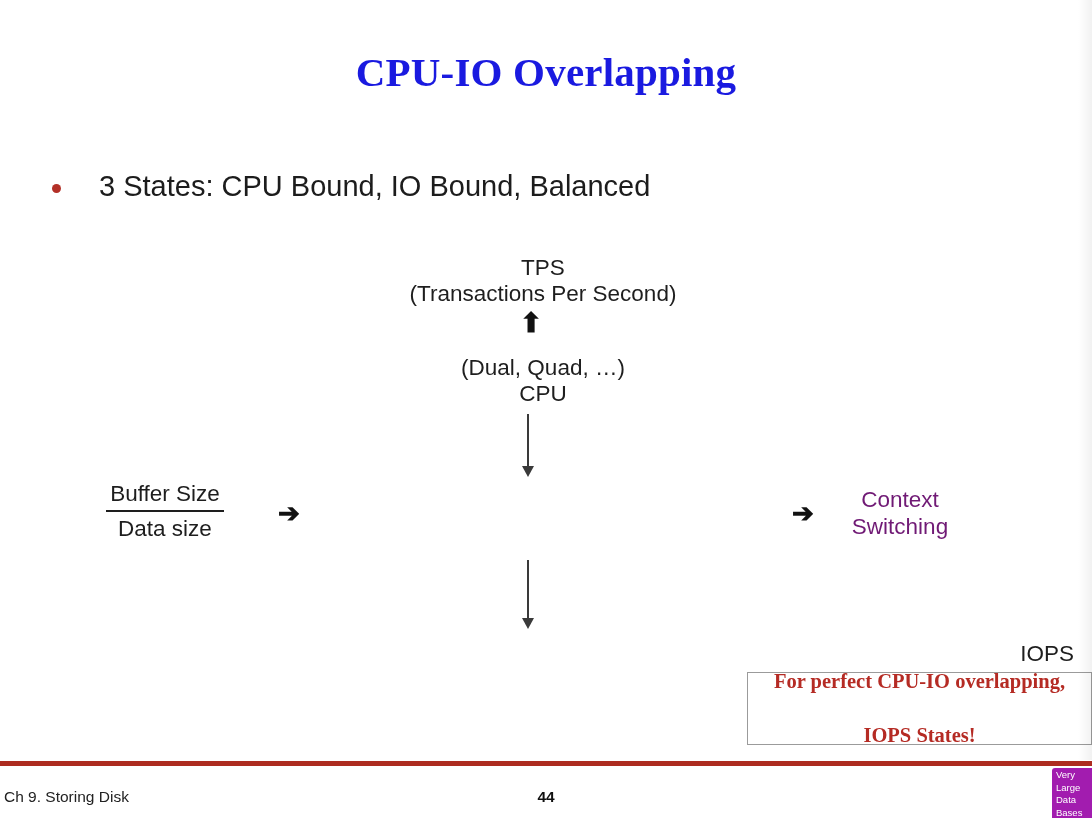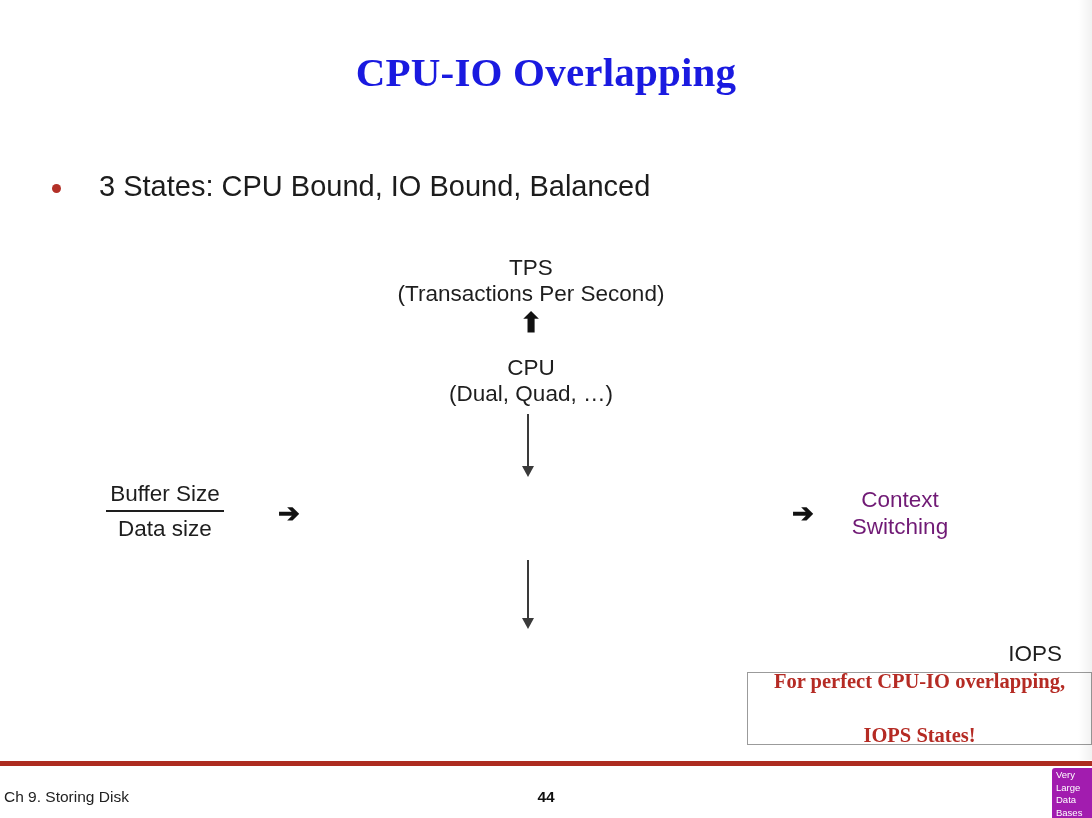--- a/index.html
+++ b/index.html
@@ -72,20 +72,21 @@
   
   .diagram { position: absolute; top: 0; left: 0; width: 1092px; height: 760px; }
 
   .dtext {
     position: absolute;
     font-size: 22.5px;
     color: #1e1e1e;
     line-height: 1.17;
     text-align: center;
     white-space: nowrap;
+    padding-left: 12px;
   }
 
   .tps-block { top: 255px; left: 0; width: 1062px; }
   .cpu-block { top: 355px; left: 0; width: 1062px; }
   .iops-block { top: 641px; left: 0; width: 1062px; text-align: right; }
 
   .arrow-up {
     position: absolute;
     top: 310px;
     left: 0;
@@ -308,22 +309,22 @@
   <div class="diagram">
 
     <div class="dtext tps-block">
       <div>TPS</div>
       <div>(Transactions Per Second)</div>
     </div>
 
     <div class="arrow-up">⬆</div>
 
     <div class="dtext cpu-block">
+      <div>(Dual, Quad, …)</div>
       <div>CPU</div>
-      <div>(Dual, Quad, …)</div>
     </div>
 
     <div class="v-arrow v-arrow-top">
       <div class="shaft"></div>
       <div class="head"></div>
     </div>
 
     <div class="fraction">
       <div class="fr-num">Buffer Size</div>
       <div class="fr-bar"></div>

